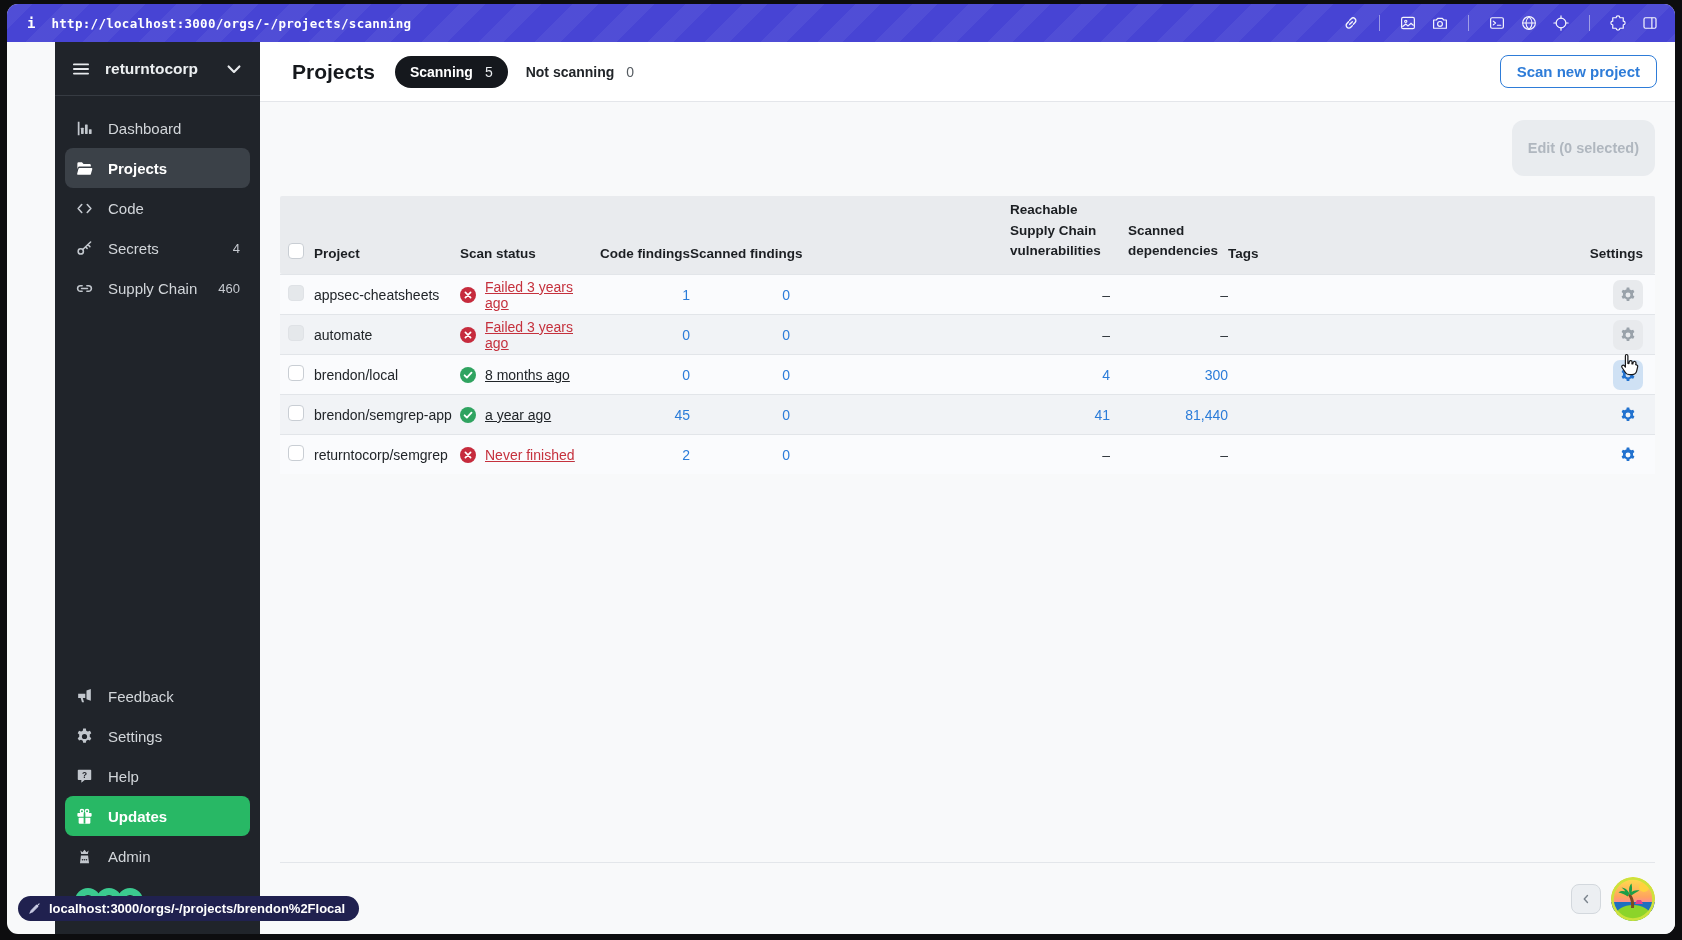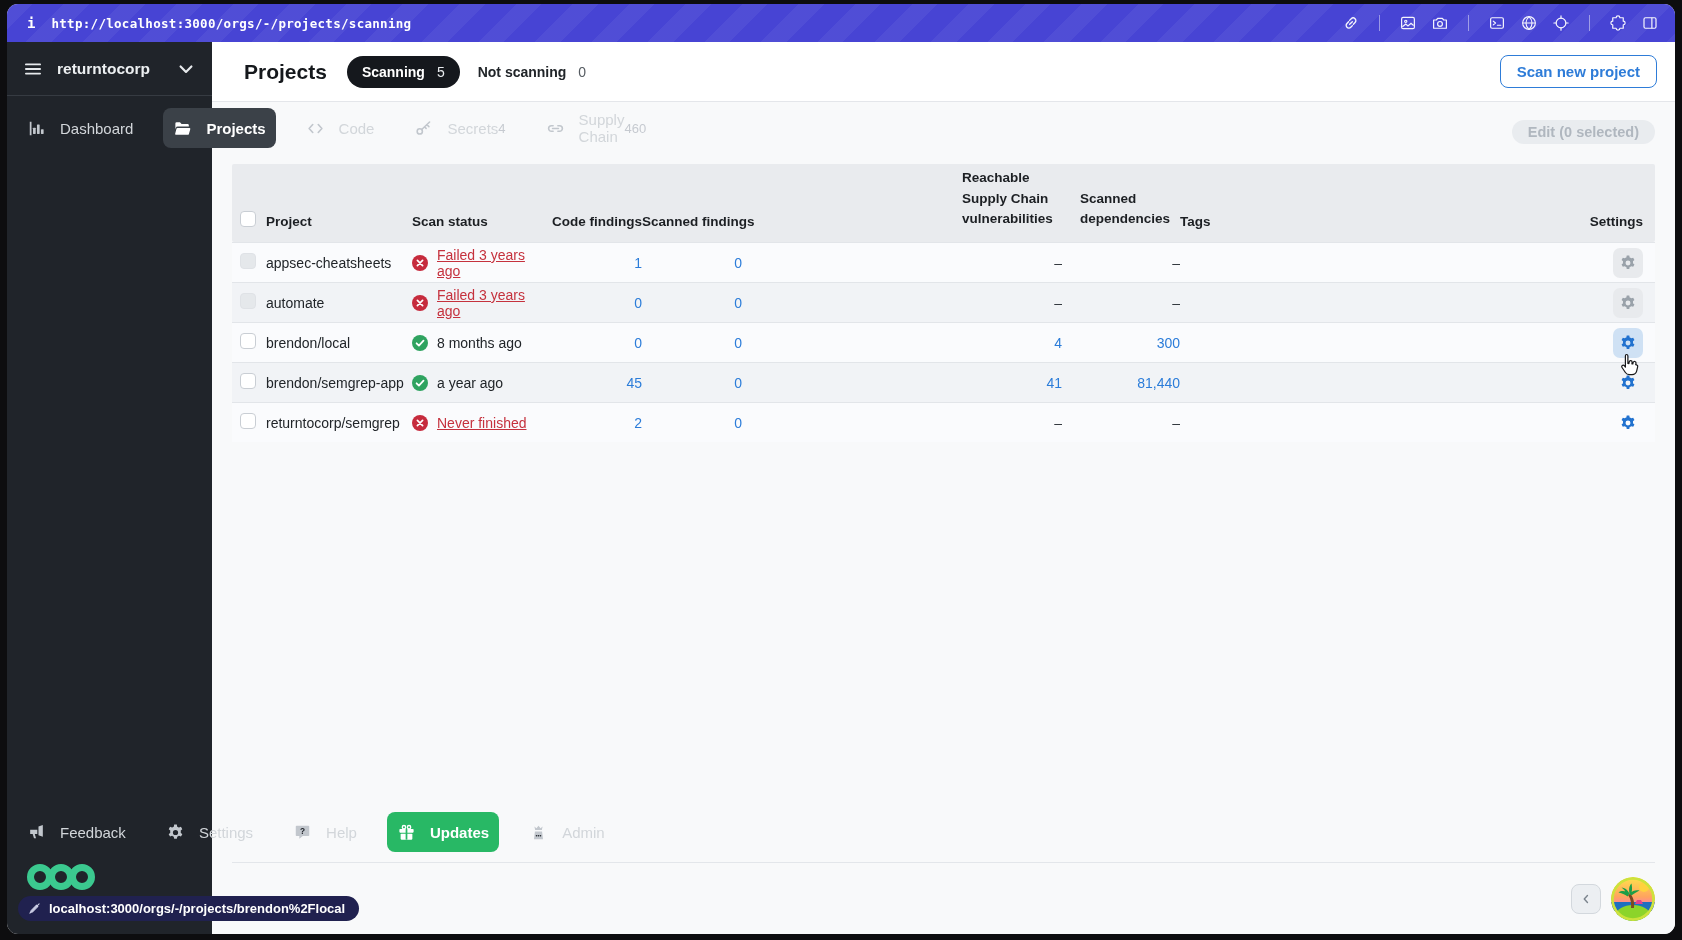--- a/index.html
+++ b/index.html
@@ -26,28 +26,28 @@
   .url-text { font-family:"DejaVu Sans Mono", monospace; font-weight:700; font-size:12.5px; letter-spacing:.3px; }
   .topbar-icons { margin-left:auto; display:flex; align-items:center; gap:14px; }
   .tb-icon { width:18px; height:18px; display:inline-flex; color:#fff; opacity:.95; }
   .tb-icon svg { width:100%; height:100%; }
   .tb-sep { width:1px; height:16px; background:rgba(255,255,255,.45); margin:0 5px; }
   
   .app { flex:1; display:flex; min-height:0; }
   
   .sidebar {
     width:205px; flex:0 0 205px; background:#20242a; color:#d3d7db;
-    display:flex; flex-direction:column; padding-bottom:44px; position:relative;
+    display:flex; flex-direction:column; padding-bottom:20px; position:relative;margin-left:48px;
   }
   .org-row { height:54px; flex:0 0 54px; display:flex; align-items:center; padding:0 16px; border-bottom:1px solid #363b42; }
   .org-row .icon { width:20px; height:20px; color:#e7eaed; display:inline-flex; }
   .org-row .icon svg { width:100%; height:100%; }
   .org-name { margin-left:14px; font-size:15.5px; font-weight:600; color:#eceff1; }
   .org-chev { margin-left:auto; width:16px; height:16px; }
-  .side-nav { margin-top:12px; display:flex; flex-direction:row; }
+  .side-nav { margin-top:12px; display:flex; flex-direction:column; }
   .side-nav.bottom { margin-top:auto; }
   .side-item {
     display:flex; align-items:center; height:40px; margin:0 10px; padding:0 10px;
     border-radius:8px; font-size:15px; color:#d2d6da; cursor:default;
   }
   .side-item .icon { width:19px; height:19px; margin-right:14px; display:inline-flex; color:#c2c7cd; flex:0 0 19px; }
   .side-item .icon svg { width:100%; height:100%; }
   .side-item.active { background:#3b4148; color:#fff; font-weight:700; }
   .side-item.active .icon { color:#fff; }
   .side-item.highlight { background:#28b865; color:#fff; font-weight:600; }
@@ -81,40 +81,40 @@
   .search {
     width:396px; height:38px; border:1px solid #d8dce1; border-radius:19px; background:#fff;
     display:flex; align-items:center; padding:0 14px; gap:9px;
   }
   .search .icon { width:17px; height:17px; color:#868e96; display:inline-flex; }
   .search .icon svg { width:100%; height:100%; }
   .search input { border:none; outline:none; font-size:15px; color:#495057; flex:1; background:transparent; font-family:inherit; }
   .search input::placeholder { color:#9aa1a8; }
   .edit-btn {
     margin-left:auto; background:#e9ecef; color:#b0b7bf; font-size:14.5px; font-weight:600;
-    border:none; border-radius:12px; height:24px; padding:0 16px; font-family:inherit;
+    border:none; border-radius:12px; height:56px; padding:0 16px; font-family:inherit;
   }
   
   .table { margin:20px 20px 0; }
   .grid { display:grid; grid-template-columns:34px 146px 140px 90px 100px 320px 118px 1fr 210px; }
   .thead { background:#e9ebee; min-height:78px; align-items:end; border-radius:2px; }
   .th { font-weight:700; font-size:13.5px; color:#1c1f23; padding-bottom:13px; white-space:nowrap; }
   .th.right { text-align:right; }
   .th.wrap { white-space:normal; max-width:100px; justify-self:end; text-align:left; line-height:1.5; }
   .th.settings-h { text-align:right; padding-right:12px; }
   .cb-cell { padding-left:8px; }
   .thead .cb-cell { padding-bottom:11px; }
   .checkbox { width:16px; height:16px; border-radius:4px; background:#fff; border:1.5px solid #c9ced4; display:inline-block; }
   .checkbox.muted { background:#e5e8eb; border-color:#dfe2e6; }
   .trow { min-height:40px; align-items:center; border-top:1px solid #e2e5e9; }
   .trow.shaded { background:#f1f3f6; }
   .trow.plain  { background:#fafbfd; }
   .td { font-size:14px; color:#212529; }
   .td.project { font-size:14px; }
-  .td.status { display:flex; align-items:center; gap:9px; }
+  .td.status { display:flex; align-items:center; gap:9px;text-decoration:underline; }
   .status-ic { width:16px; height:16px; display:inline-flex; flex:0 0 16px; }
   .status-ic svg { width:100%; height:100%; }
   .status-text.failed { color:#c5313d; text-decoration:underline; }
   .status-text.success { color:#212529; }
   .td.num  { color:#2b7cd9; text-align:right; }
   .td.dash { color:#343a40; text-align:right; }
   .td.settings-cell { display:flex; justify-content:flex-end; }
   .gear {
     width:30px; height:30px; border-radius:7px; display:flex; align-items:center;
     justify-content:center; margin-right:12px;

